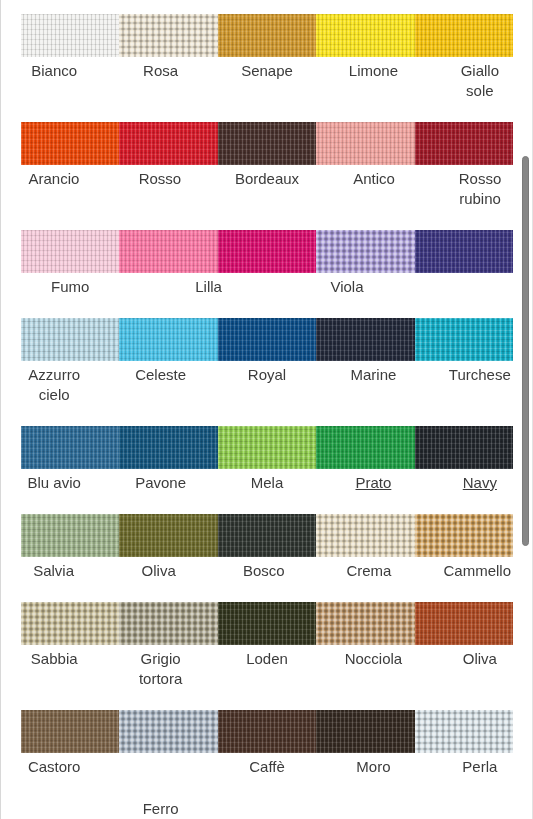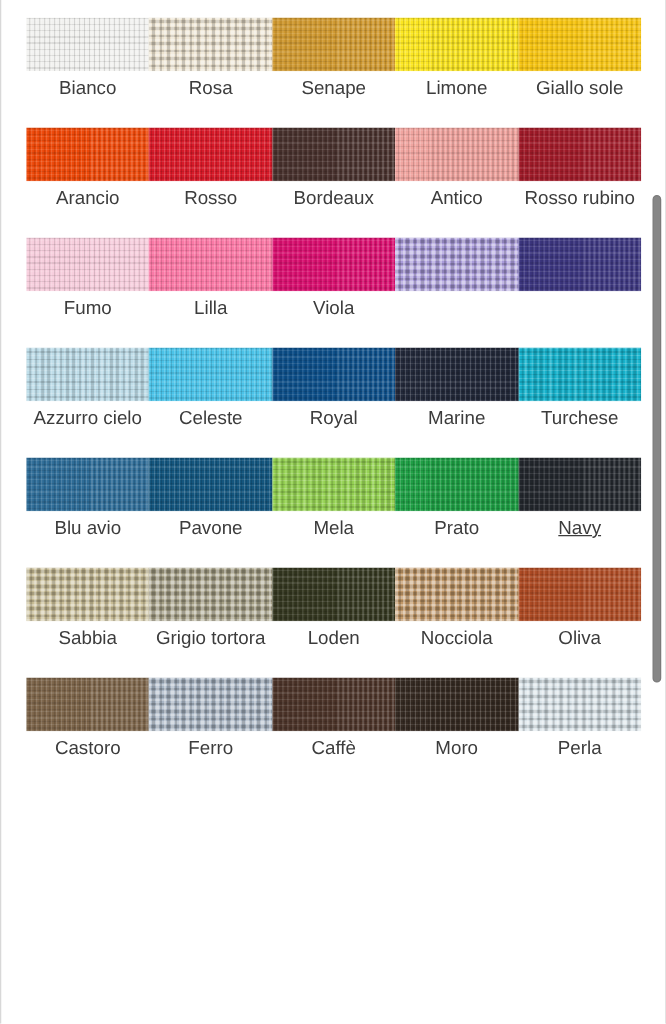--- a/index.html
+++ b/index.html
@@ -125,20 +125,21 @@
         rgba(0,0,0,0.00) 4px,
         rgba(0,0,0,0.00) 6px);
   }
 
   
   .label-row {
     display: flex;
     width: 492px;
     margin-top: 4px;
     align-items: flex-start;
+    gap: 40px;
   }
   .swatch-label {
     font-family: "Liberation Sans", "DejaVu Sans", sans-serif;
     font-size: 15px;
     line-height: 20px;
     color: #3c3c3c;
     text-align: center;
     padding: 0 2px;
     white-space: normal;
     word-break: normal;
@@ -285,22 +286,48 @@
             <div class="weave rib"></div>
           </div>
           <div class="swatch-cell" title="Navy" style="width: 98.4px; background: rgb(34, 38, 44);">
             <div class="weave rib"></div>
           </div>
         </div>
         <div class="label-row">
           <div class="swatch-label" style="width: 98.4px;">Blu avio</div>
           <div class="swatch-label" style="width: 98.4px;">Pavone</div>
           <div class="swatch-label" style="width: 98.4px;">Mela</div>
-          <div class="swatch-label" style="width: 98.4px;">Prato</div>
+          <div class="swatch-label" style="width: 98.4px; text-decoration: underline;">Prato</div>
           <div class="swatch-label" style="width: 98.4px; text-decoration: underline;">Navy</div>
+        </div>
+      </div>
+      <div class="swatch-group">
+        <div class="swatch-strip">
+          <div class="swatch-cell" title="Salvia" style="width: 98.4px; background: rgb(163, 184, 145);">
+            <div class="weave canvas"></div>
+          </div>
+          <div class="swatch-cell" title="Oliva" style="width: 98.4px; background: rgb(108, 106, 44);">
+            <div class="weave rib"></div>
+          </div>
+          <div class="swatch-cell" title="Bosco" style="width: 98.4px; background: rgb(47, 53, 48);">
+            <div class="weave rib"></div>
+          </div>
+          <div class="swatch-cell" title="Crema" style="width: 98.4px; background: rgb(232, 220, 192);">
+            <div class="weave basket"></div>
+          </div>
+          <div class="swatch-cell" title="Cammello" style="width: 98.4px; background: rgb(212, 162, 89);">
+            <div class="weave basket"></div>
+          </div>
+        </div>
+        <div class="label-row">
+          <div class="swatch-label" style="width: 98.4px;">Salvia</div>
+          <div class="swatch-label" style="width: 98.4px;">Oliva</div>
+          <div class="swatch-label" style="width: 98.4px;">Bosco</div>
+          <div class="swatch-label" style="width: 98.4px;">Crema</div>
+          <div class="swatch-label" style="width: 98.4px;">Cammello</div>
         </div>
       </div>
       <div class="swatch-group">
         <div class="swatch-strip">
           <div class="swatch-cell" title="Sabbia" style="width: 98.4px; background: rgb(201, 189, 150);">
             <div class="weave basket"></div>
           </div>
           <div class="swatch-cell" title="Grigio tortora" style="width: 98.4px; background: rgb(165, 159, 133);">
             <div class="weave basket"></div>
           </div>
@@ -335,21 +362,21 @@
           </div>
           <div class="swatch-cell" title="Moro" style="width: 98.4px; background: rgb(53, 42, 34);">
             <div class="weave rib"></div>
           </div>
           <div class="swatch-cell" title="Perla" style="width: 98.4px; background: rgb(215, 226, 232);">
             <div class="weave basket"></div>
           </div>
         </div>
         <div class="label-row">
           <div class="swatch-label" style="width: 98.4px;">Castoro</div>
-          <div class="swatch-label" style="width: 98.4px;">Ferro</div>
+          <div class="swatch-label" style="width: 98.4px; margin-top: 42px;">Ferro</div>
           <div class="swatch-label" style="width: 98.4px;">Caffè</div>
           <div class="swatch-label" style="width: 98.4px;">Moro</div>
           <div class="swatch-label" style="width: 98.4px;">Perla</div>
         </div>
       </div>
     </div>
 
   <div id="scrollbar-track">
     <div id="scrollbar-thumb" style="top: 156px; height: 390px; background: rgb(134, 134, 134);"></div>
   </div>

